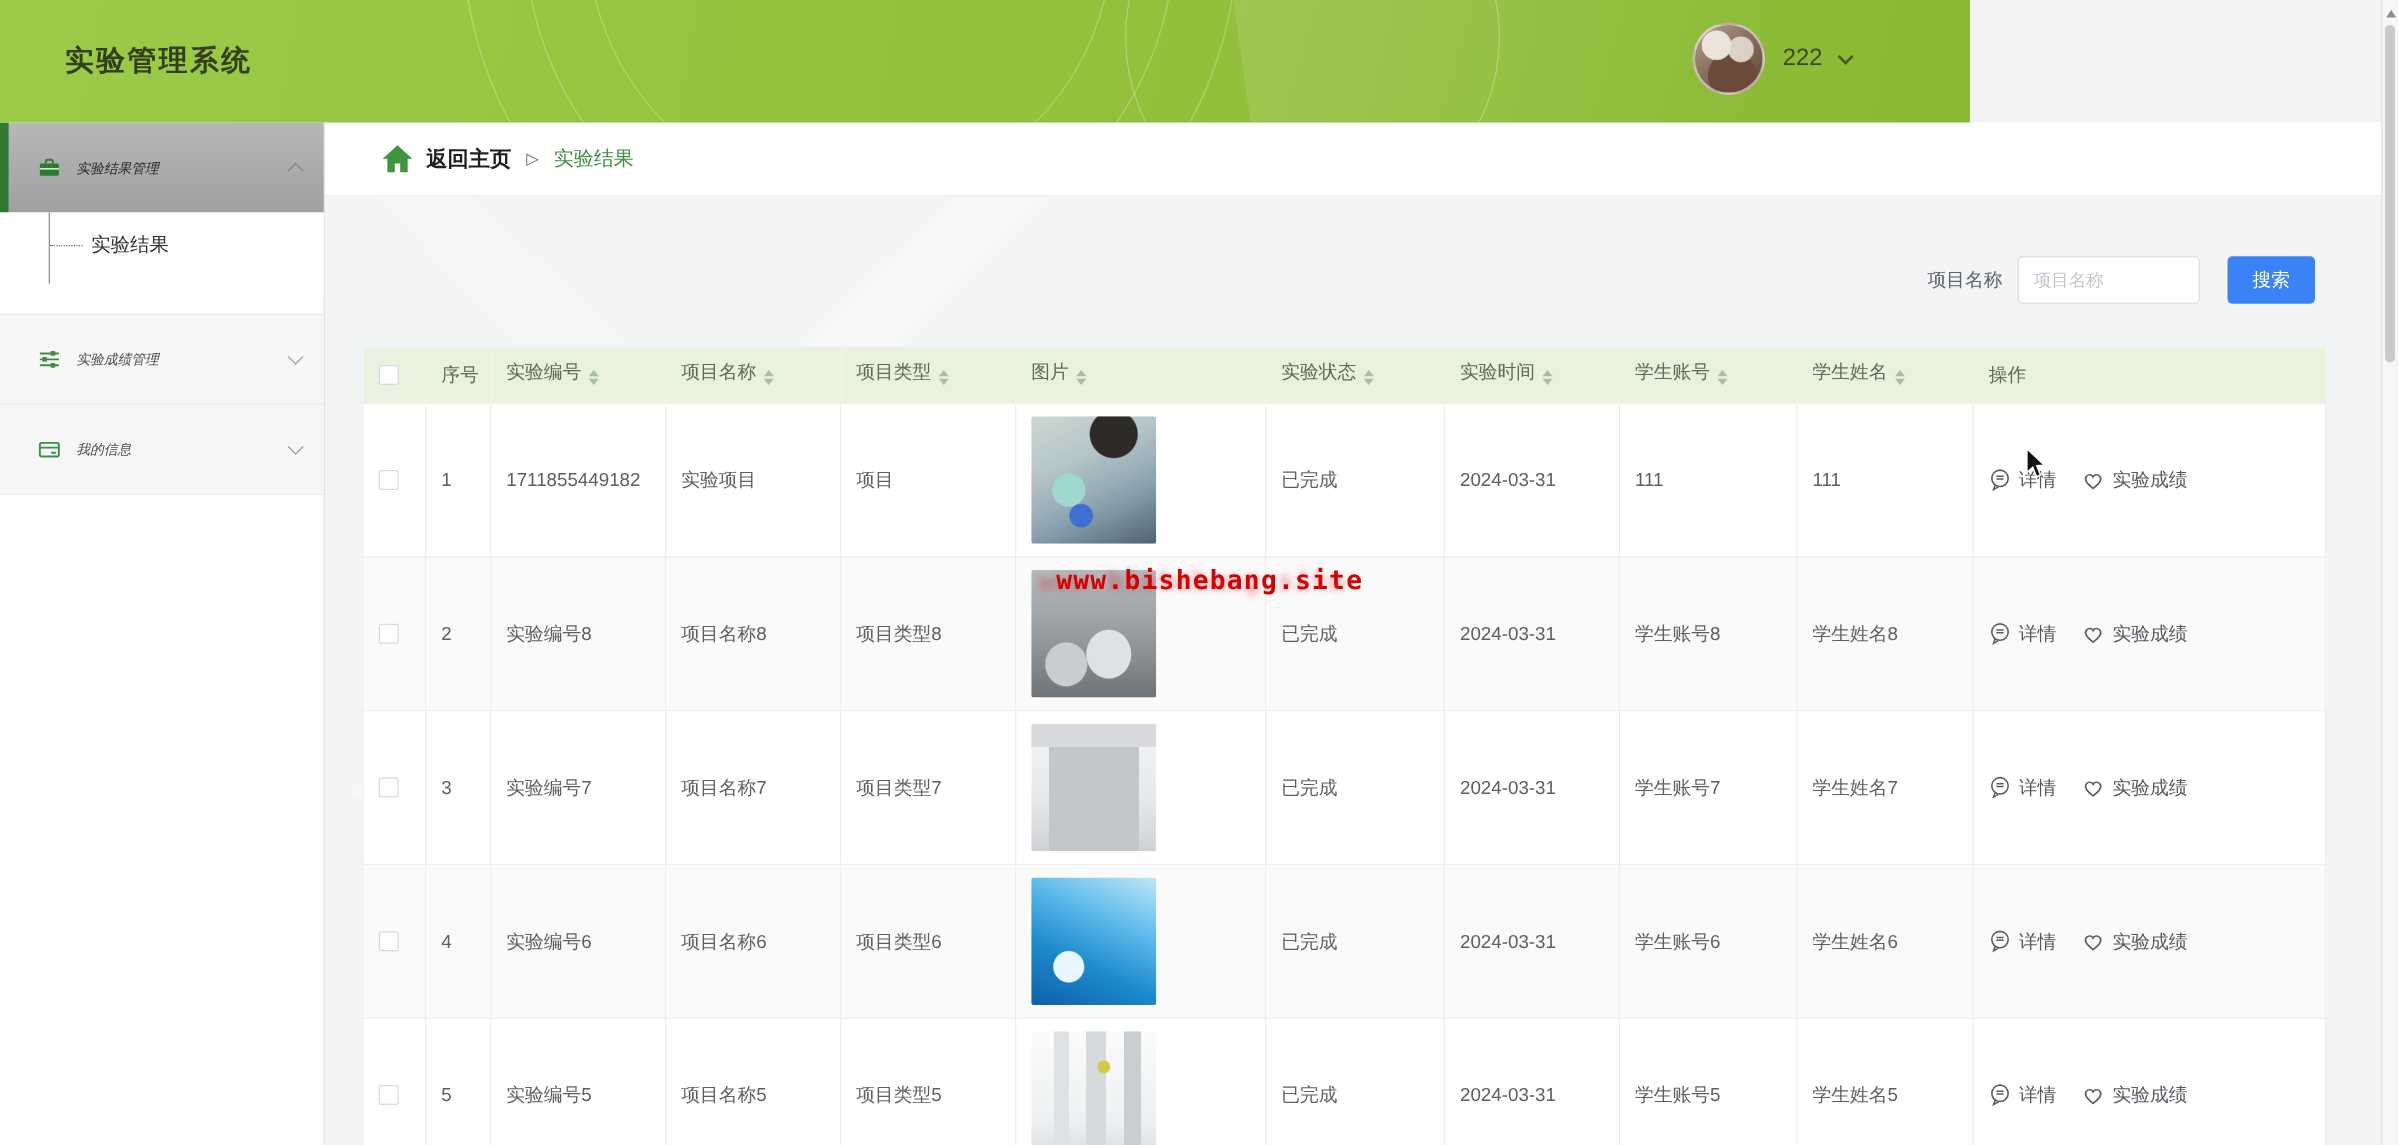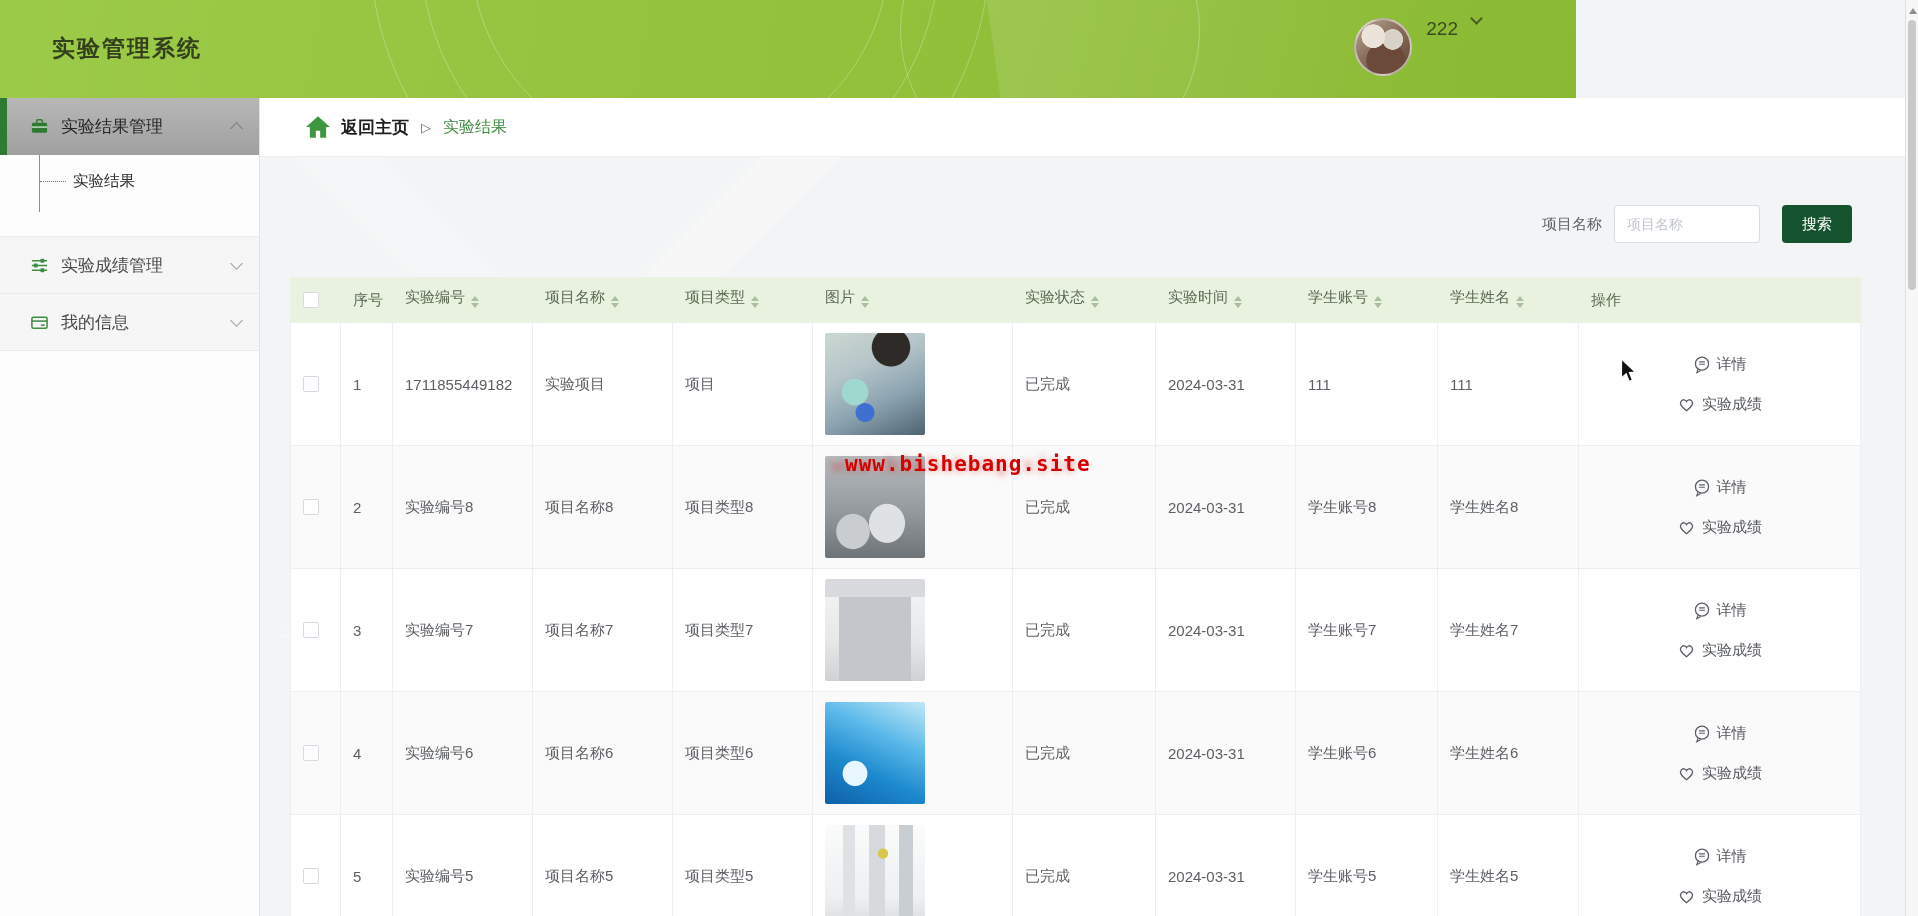--- a/index.html
+++ b/index.html
@@ -16,41 +16,41 @@
   }
   .topbar .ring{position:absolute;border:1px solid rgba(255,255,255,.28);border-radius:50%;}
   .r1{width:420px;height:420px;left:470px;top:-260px;}
   .r2{width:520px;height:520px;left:420px;top:-310px;}
   .r3{width:620px;height:620px;left:370px;top:-360px;}
   .r4{width:300px;height:300px;left:900px;top:-120px;border-color:rgba(255,255,255,.18);}
   .sheen{position:absolute;left:1000px;top:-80px;width:700px;height:300px;
     background:linear-gradient(115deg,rgba(255,255,255,.12),rgba(255,255,255,0) 60%);
     transform:rotate(-8deg);}
   .app-title{position:absolute;left:52px;top:33px;font-size:23px;letter-spacing:2px;color:#34401d;font-weight:600;}
-  .user-box{position:absolute;right:95px;top:18px;display:flex;align-items:flex-start;gap:14px;cursor:pointer;}
+  .user-box{position:absolute;right:95px;top:18px;display:flex;align-items:center;gap:14px;cursor:pointer;}
   .avatar{width:58px;height:58px;border-radius:50%;border:2px solid rgba(255,255,255,.55);
     background:
       radial-gradient(circle at 32% 30%,#ece4da 0 22%,transparent 23%),
       radial-gradient(circle at 68% 36%,#d8d2c8 0 20%,transparent 21%),
       radial-gradient(circle at 55% 75%,#6b4a3a 0 38%,transparent 39%),
       linear-gradient(140deg,#b7a695 0%,#8a6f5c 45%,#5d4334 100%);}
   .user-name{font-size:19px;color:#3c4a22;}
   .user-caret{width:9px;height:9px;border-right:2px solid #4a5a2a;border-bottom:2px solid #4a5a2a;
     transform:rotate(45deg);margin-top:-4px;}
   
   .scrollbar{position:absolute;right:0;top:0;width:13px;height:916px;background:#f7f7f7;
     border-left:1px solid #e0e0e0;z-index:50;}
   .scrollbar .arrow{position:absolute;top:4px;left:3px;width:0;height:0;
     border:4px solid transparent;border-bottom:6px solid #8f8f8f;}
   .scroll-thumb{position:absolute;top:20px;left:2px;width:8px;height:270px;background:#c9c9c9;border-radius:5px;}
   
   .sidebar{position:absolute;left:0;top:98px;width:260px;height:818px;background:#fdfdfd;
     border-right:1px solid #e3e3e3;z-index:4;}
-  .side-item{height:57px;display:flex;align-items:center;padding:0 18px 0 30px;
-    background:#f6f6f6;border-bottom:1px solid #ebebeb;font-size:17px;color:#4a4a4a;cursor:pointer;}
+  .side-item{height:72px;display:flex;align-items:center;padding:0 18px 0 30px;
+    background:#f6f6f6;border-bottom:1px solid #ebebeb;font-size:11px;color:#4a4a4a;cursor:pointer;font-style:italic;}
   .side-item .lbl{flex:1;margin-left:12px;}
   .side-item.active{background:linear-gradient(#b7b7b7,#a0a0a0);border-left:7px solid #2e7a33;
     padding-left:23px;color:#262626;border-bottom:none;}
   .caret-down{width:9px;height:9px;border-right:1.5px solid #9a9a9a;border-bottom:1.5px solid #9a9a9a;
     transform:rotate(45deg);margin-top:-4px;}
   .caret-up{width:9px;height:9px;border-right:1.5px solid #7d7d7d;border-bottom:1.5px solid #7d7d7d;
     transform:rotate(-135deg);margin-top:4px;}
   .submenu{position:relative;background:#fdfdfd;padding:16px 0 30px 0;}
   .submenu::before{content:"";position:absolute;left:39px;top:0;bottom:10px;border-left:1px solid #8f8f8f;}
   .submenu-item{display:flex;align-items:center;font-size:15.5px;color:#2e2e2e;cursor:pointer;}
@@ -68,21 +68,21 @@
   .bc-home-text{font-size:17px;font-weight:700;color:#1f1f1f;}
   .bc-sep{font-size:13px;color:#666;}
   .bc-current{font-size:16px;color:#3e8e41;cursor:pointer;}
   
   .search-row{position:relative;display:flex;align-items:center;justify-content:flex-end;
     margin:48px 66px 0 0;gap:12px;z-index:2;}
   .search-label{font-size:15px;color:#5f6266;}
   .search-input{width:146px;height:38px;border:1px solid #d9dce2;border-radius:4px;background:#fff;
     padding:0 12px;font-size:14px;color:#333;outline:none;font-family:inherit;}
   .search-input::placeholder{color:#c2c6cc;}
-  .search-btn{width:70px;height:38px;margin-left:10px;background:#14532d;color:#fff;border:none;
+  .search-btn{width:70px;height:38px;margin-left:10px;background:#3b82f6;color:#fff;border:none;
     border-radius:4px;font-size:15px;cursor:pointer;font-family:inherit;}
   
   .tbl-wrap{position:relative;margin:34px 0 0 30px;width:1570px;z-index:2;}
   table.grid{border-collapse:collapse;table-layout:fixed;width:1570px;background:#fff;font-size:15px;color:#5c5f63;}
   table.grid th{background:#e8f2df;color:#5c6b54;font-weight:400;height:45px;text-align:left;
     padding:0 12px;border:1px solid #edf2e9;white-space:nowrap;}
   table.grid td{height:111px;padding:10px 12px;border:1px solid #eceef2;vertical-align:middle;
     word-break:break-all;background:#fff;}
   tr.even td{background:#fafafa;}
   .checkbox{width:16px;height:16px;border:1px solid #d7dae0;border-radius:2px;background:#fefefe;cursor:pointer;}
@@ -103,21 +103,21 @@
       linear-gradient(180deg,#d8dadd 0 18%,transparent 18%),
       linear-gradient(90deg,transparent 0 14%,#c3c6ca 14% 86%,transparent 86%),
       linear-gradient(180deg,#f4f5f6 0%,#e7e8ea 60%,#cfd1d4 100%);}
   .photo-blue{background:
       radial-gradient(ellipse at 30% 70%,#e8f7ff 0 12%,transparent 13%),
       linear-gradient(205deg,#c2e7f7 0%,#5bb9e9 35%,#1d8ace 65%,#0e5fa9 100%);}
   .photo-glass{background:
       radial-gradient(circle at 58% 28%,#d8c84a 0 5%,transparent 6%),
       linear-gradient(90deg,transparent 0 18%,#dfe2e4 18% 30%,transparent 30% 44%,#d6dadd 44% 60%,transparent 60% 74%,#c9ced2 74% 88%,transparent 88%),
       linear-gradient(180deg,#fbfbfb 0%,#eef0f1 70%,#d9dcde 100%);}
-  .actions{display:flex;align-items:center;gap:20px;white-space:nowrap;flex-direction:column;}
+  .actions{display:flex;align-items:center;gap:20px;white-space:nowrap;}
   .action{display:inline-flex;align-items:center;gap:6px;color:#55585e;cursor:pointer;font-size:15px;}
   .action svg{flex:none;}
   
   .watermark{position:absolute;left:845px;top:452px;z-index:20;
     font-family:"DejaVu Sans Mono","Liberation Mono",monospace;
     font-size:21px;font-weight:700;color:#d60000;letter-spacing:1px;
     text-shadow:-14px 1px 6px rgba(214,0,0,.35);}
   .cursor{position:absolute;left:1620px;top:358px;z-index:60;pointer-events:none;}
 </style>
 </head>

